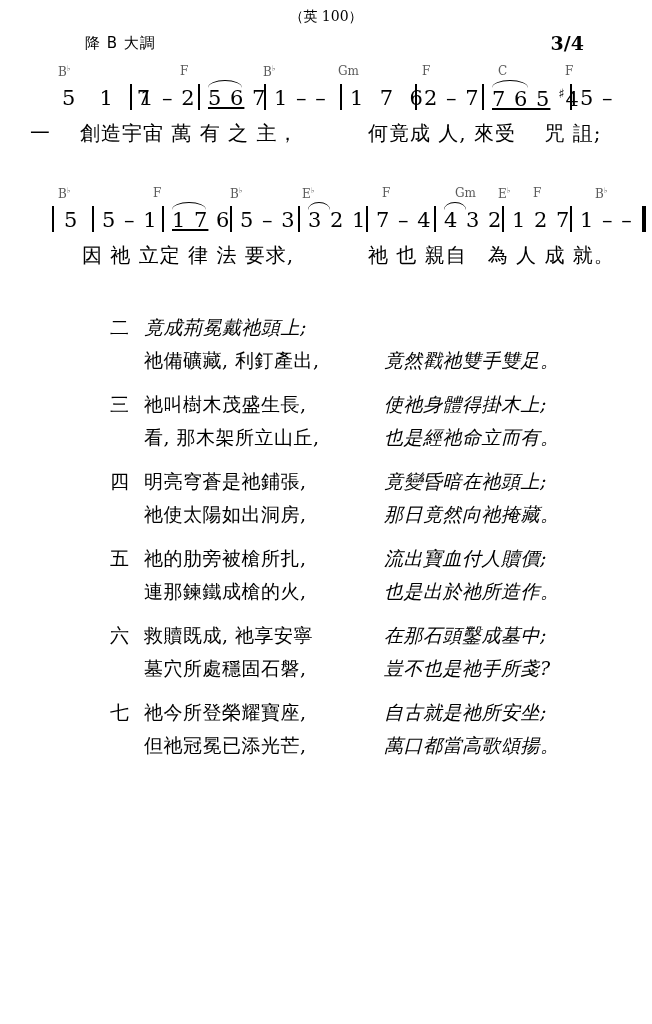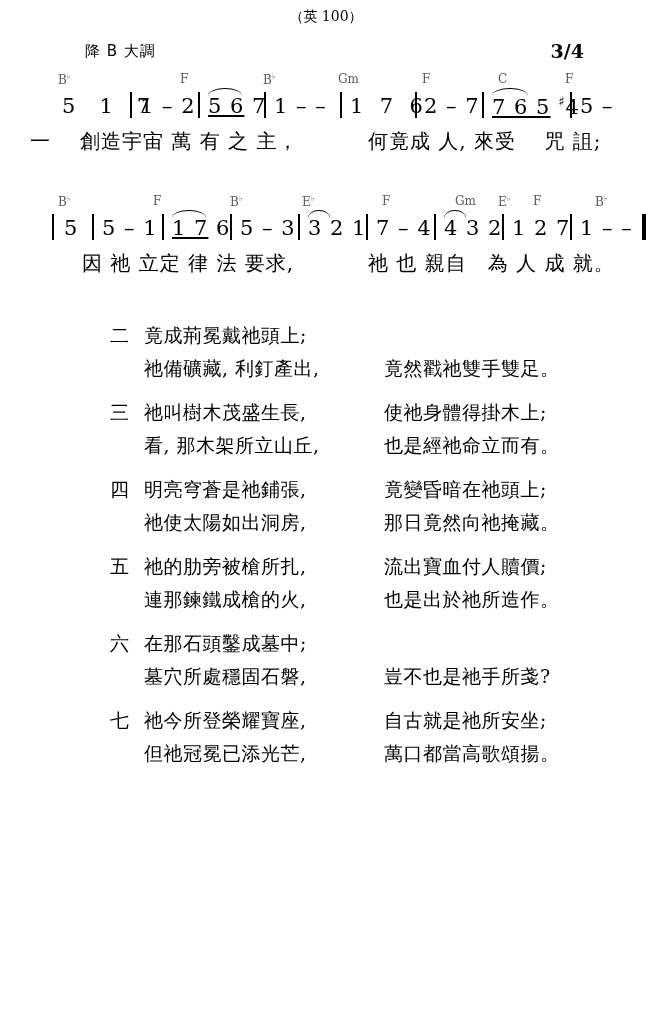--- a/index.html
+++ b/index.html
@@ -34,21 +34,21 @@
   }
   .subtitle {
     text-align: center;
     font-size: 14px;
     margin-top: 8px;
     font-family: "DejaVu Serif", "Liberation Serif", serif;
   }
   .meta-row {
     position: relative;
     height: 24px;
-    margin-top: 16px;
+    margin-top: 8px;
   }
   .key-sig {
     position: absolute;
     left: 55px;
     top: 0;
     font-size: 15px;
     letter-spacing: 1px;
   }
   .time-sig {
     position: absolute;
@@ -152,20 +152,21 @@
     font-size: 19px;
   }
   .vtext-a {
     width: 240px;
     flex: 0 0 240px;
     letter-spacing: 0.5px;
   }
   .vtext-b {
     flex: 1 1 auto;
     letter-spacing: 0.5px;
+    font-style: italic;
   }
 </style>
 </head>
 <body>
 
 <div class="page">
 
   <div class="subtitle">（英 100）</div>
 
   <div class="meta-row">
@@ -300,20 +301,21 @@
       <div class="vline">
         <span class="vnum"></span>
         <span class="vtext-a">連那鍊鐵成槍的火,</span>
         <span class="vtext-b">也是出於祂所造作。</span>
       </div>
     </div>
 
     <div class="verse">
       <div class="vline">
         <span class="vnum">六</span>
+        <span class="vtext-a">救贖既成, 祂享安寧</span>
         <span class="vtext-b">在那石頭鑿成墓中;</span>
       </div>
       <div class="vline">
         <span class="vnum"></span>
         <span class="vtext-a">墓穴所處穩固石磐,</span>
         <span class="vtext-b">豈不也是祂手所戔?</span>
       </div>
     </div>
 
     <div class="verse">

